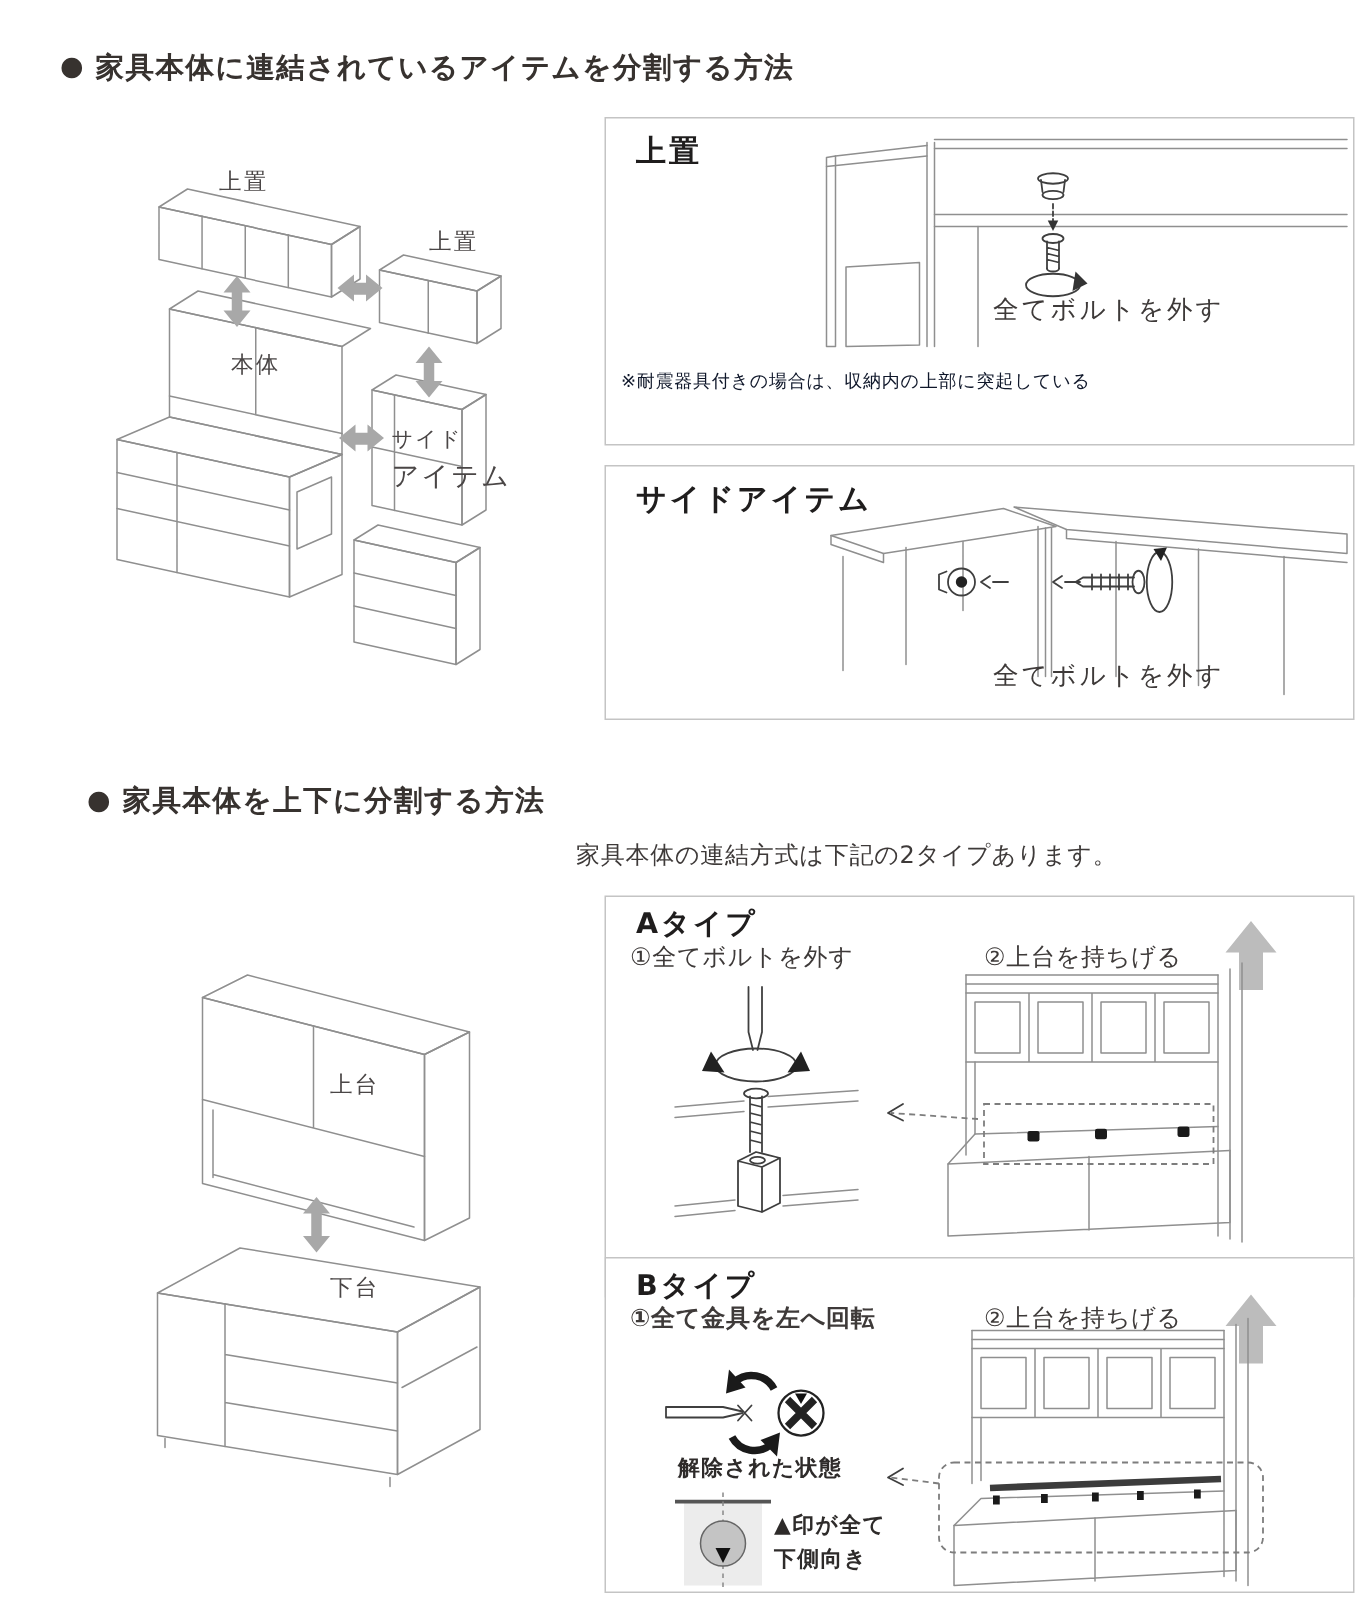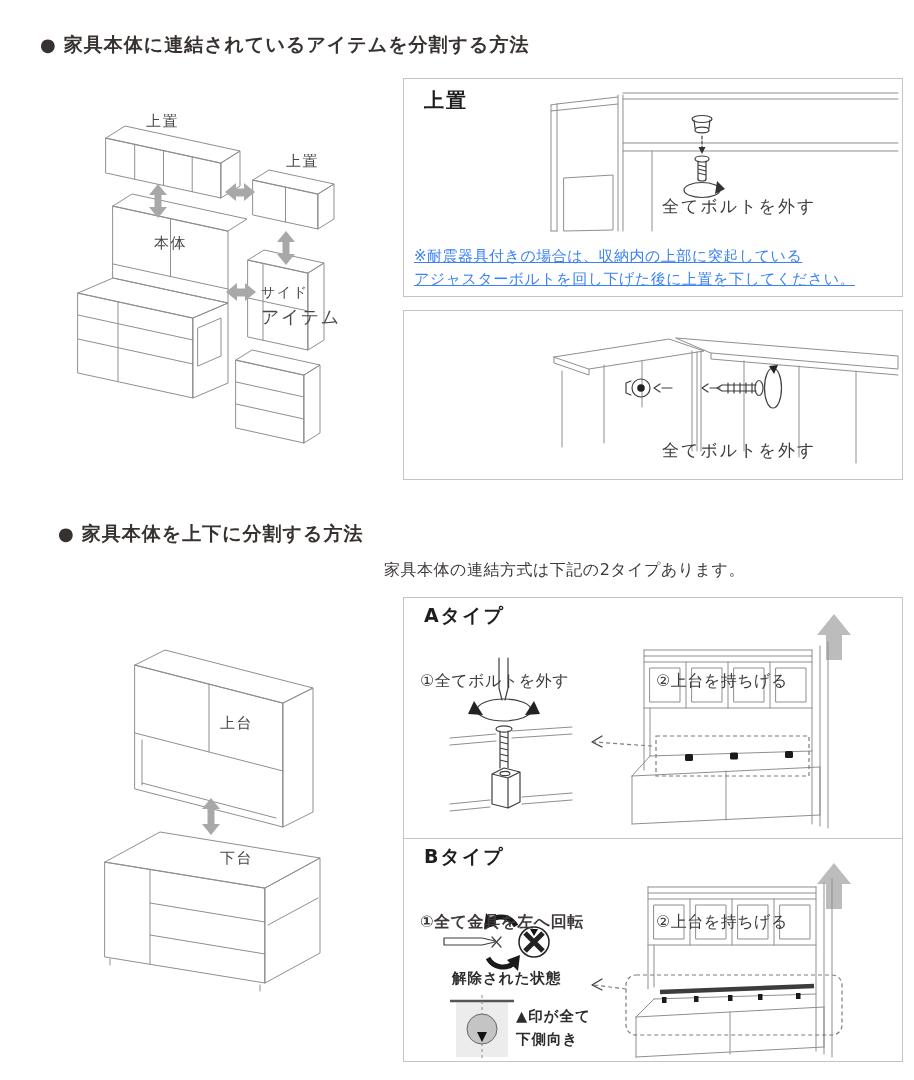--- a/index.html
+++ b/index.html
@@ -7,22 +7,22 @@
   .heading{position:absolute;font-weight:bold;font-size:19px;color:#37322f;letter-spacing:1px;white-space:nowrap;display:flex;align-items:center;gap:7px;}
   .bullet{font-size:18px;line-height:1;}
   .figure{position:absolute;}
   .figure svg{position:absolute;left:0;top:0;}
   .lbl{position:absolute;font-size:15px;color:#4a4646;letter-spacing:1.5px;white-space:nowrap;}
   .box{position:absolute;border:1px solid #c4c4c4;background:#fff;box-sizing:border-box;}
   .box svg{position:absolute;left:0;top:0;}
   .box-title{position:absolute;font-weight:bold;color:#1f1d1d;letter-spacing:2px;white-space:nowrap;}
   .t20{font-size:20px;} .t19{font-size:19px;}
   .cap{position:absolute;font-size:17px;color:#3e3a39;letter-spacing:2px;white-space:nowrap;}
-  .note{position:absolute;font-size:15px;color:#3b82f6;letter-spacing:0.5px;line-height:1.5;white-space:nowrap;text-decoration:underline;}
-  .step{position:absolute;font-size:16px;color:#3e3a39;letter-spacing:0.5px;white-space:nowrap;margin-top:43px;}
+  .note{position:absolute;font-size:12px;color:#0f172a;letter-spacing:0.5px;line-height:1.5;white-space:nowrap;}
+  .step{position:absolute;font-size:16px;color:#3e3a39;letter-spacing:0.5px;white-space:nowrap;}
   .intro{position:absolute;font-size:16px;color:#3e3a39;letter-spacing:0.5px;white-space:nowrap;}
   .small-b{position:absolute;font-size:14.5px;font-weight:bold;color:#2e2b2a;letter-spacing:1px;white-space:nowrap;}
   .ln{stroke:#8f8f8f;stroke-width:1;fill:none;stroke-linejoin:round;stroke-linecap:round;}
   .dk{stroke:#3f3f3f;stroke-width:1.2;fill:none;stroke-linejoin:round;stroke-linecap:round;}
   .dash{stroke:#7d7d7d;stroke-width:1.2;fill:none;stroke-dasharray:4 3;}
 </style>
 </head>
 <body>
 
 <div class="heading" style="left:40px;top:32px;">
@@ -103,21 +103,20 @@
     </g>
     <g>
       <ellipse class="dk" cx="298" cy="111" rx="18" ry="7.5"></ellipse>
       <polygon fill="#333" points="313,102 321,110 311,115"></polygon>
     </g>
   </svg>
   <div class="box-title t20" style="left:20px;top:8px;">上置</div>
   <div class="cap" style="left:258px;top:116px;">全てボルトを外す</div>
   <div class="note" style="left:10px;top:166px;">
     <div>※耐震器具付きの場合は、収納内の上部に突起している</div>
-    <div>アジャスターボルトを回し下げた後に上置を下してください。</div>
   </div>
 </div>
 
 <div class="box" style="left:403px;top:310px;width:500px;height:170px;">
   <svg viewBox="0 0 498 168" width="498" height="168">
     <g class="ln">
       <path d="M150,46 L265,28 L300,40 L185,58 Z"></path>
       <path d="M150,46 L150,52 L185,64 L185,58"></path>
       <path d="M272,27 L494,45 L494,58 L307,42 Z"></path>
       <path d="M307,42 L307,48 L494,64"></path>
@@ -135,20 +134,21 @@
     <g class="dk">
       <path d="M318,74 L352,74 M318,80 L352,80 M318,74 L313,77 L318,80"></path>
       <path d="M324,72 L324,82 M330,72 L330,82 M336,72 L336,82 M342,72 L342,82 M348,72 L348,82"></path>
       <ellipse cx="355" cy="77" rx="4" ry="7.5"></ellipse>
     </g>
     <g>
       <ellipse class="dk" cx="369" cy="77" rx="8.5" ry="20"></ellipse>
       <polygon fill="#222" points="365,55 374,54 370,63"></polygon>
     </g>
   </svg>
+  <div class="box-title t20" style="left:20px;top:8px;">サイドアイテム</div>
   <div class="cap" style="left:258px;top:128px;">全てボルトを外す</div>
 </div>
 
 <div class="heading" style="left:58px;top:521px;">
   <span class="bullet">●</span>
   <span>家具本体を上下に分割する方法</span>
 </div>
 
 <div class="intro" style="left:384px;top:560px;">家具本体の連結方式は下記の2タイプあります。</div>
 

